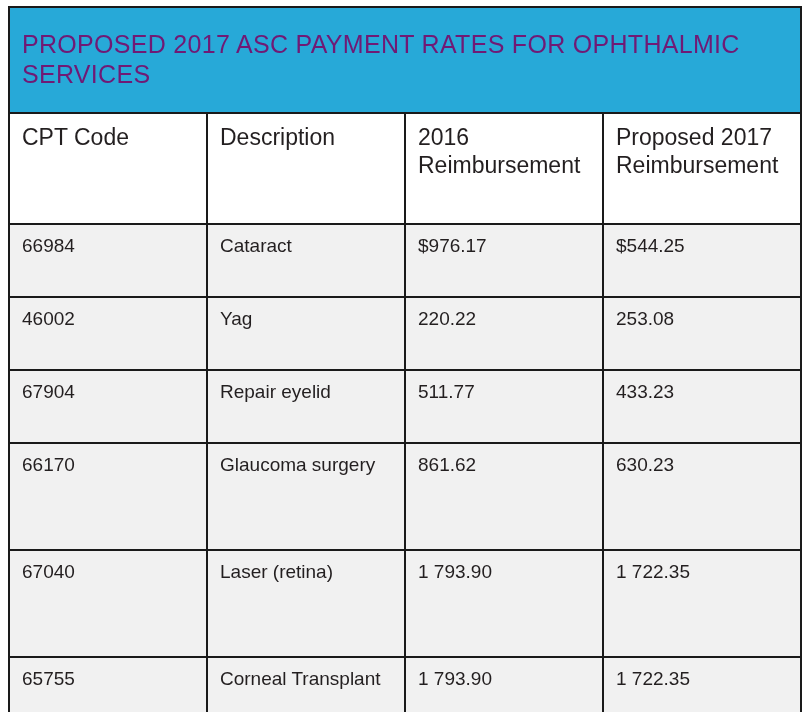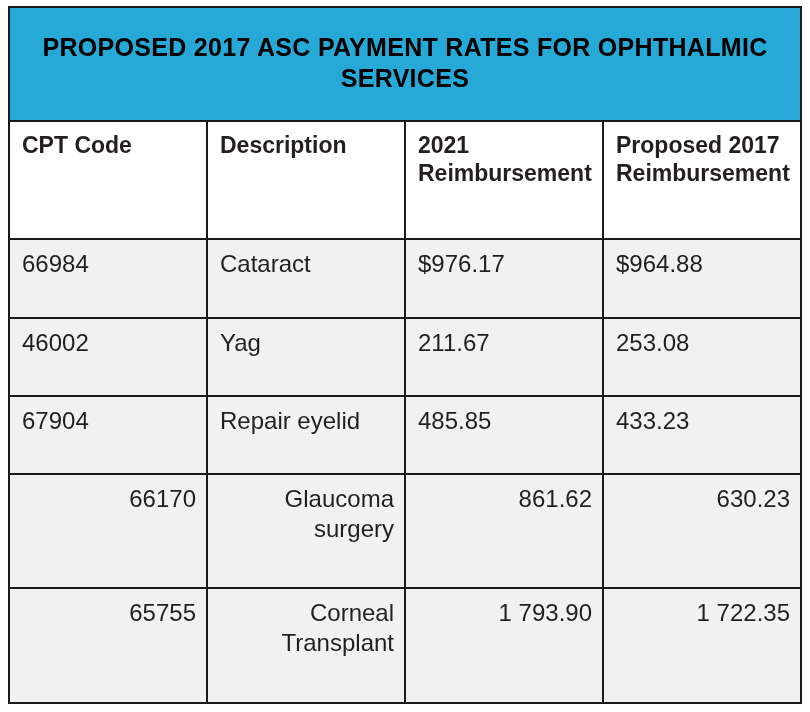--- a/index.html
+++ b/index.html
@@ -21,56 +21,54 @@
   }
   table.rates {
     border-collapse: collapse;
     width: 794px;
     height: 698px;
     table-layout: fixed;
     border: 2px solid #1a1a1a;
   }
   .title-cell {
     background: #27a9d8;
-    color: #000000;
-    text-align: center;
-    font-weight: bold;
+    color: #701a75;
+    font-weight: normal;
     font-size: 25px;
     line-height: 1.22;
     letter-spacing: 0.3px;
     padding: 10px 12px 12px 12px;
     border: 2px solid #1a1a1a;
     text-transform: uppercase;
     height: 82px;
     vertical-align: middle;
   }
   th.col-head {
     background: #ffffff;
     border: 2px solid #1a1a1a;
-    font-weight: bold;
+    font-weight: normal;
     font-size: 23px;
     line-height: 1.22;
     text-align: left;
     vertical-align: top;
     padding: 9px 10px 10px 12px;
     height: 90px;
   }
   td.cell {
     border: 2px solid #1a1a1a;
     background: #f1f1f1;
-    font-size: 24px;
+    font-size: 19px;
     font-weight: normal;
     text-align: left;
     vertical-align: top;
     padding: 9px 10px 10px 12px;
     line-height: 1.25;
   }
   tr.r-tall td.cell {
     height: 86px;
-    text-align: right;
   }
   tr.r-short td.cell {
     height: 52px;
   }
   .w-cpt { width: 132px; }
   .w-desc { width: 174px; }
   .w-2016 { width: 252px; }
   .w-2017 { width: 236px; }
 </style>
 </head>
@@ -78,52 +76,58 @@
 
 <div class="table-wrap">
   <table class="rates">
     <tbody>
       <tr>
         <td class="title-cell" colspan="4">PROPOSED 2017 ASC PAYMENT RATES FOR OPHTHALMIC SERVICES</td>
       </tr>
       <tr>
         <th class="col-head w-cpt">CPT Code</th>
         <th class="col-head w-desc">Description</th>
-        <th class="col-head w-2016">2021 Reimbursement</th>
+        <th class="col-head w-2016">2016 Reimbursement</th>
         <th class="col-head w-2017">Proposed 2017 Reimbursement</th>
       </tr>
 
       <tr class="r-short">
         <td class="cell">66984</td>
         <td class="cell">Cataract</td>
         <td class="cell">$976.17</td>
-        <td class="cell">$964.88</td>
+        <td class="cell">$544.25</td>
       </tr>
 
       <tr class="r-short">
         <td class="cell">46002</td>
         <td class="cell">Yag</td>
-        <td class="cell">211.67</td>
+        <td class="cell">220.22</td>
         <td class="cell">253.08</td>
       </tr>
 
       <tr class="r-short">
         <td class="cell">67904</td>
         <td class="cell">Repair eyelid</td>
-        <td class="cell">485.85</td>
+        <td class="cell">511.77</td>
         <td class="cell">433.23</td>
       </tr>
 
       <tr class="r-tall">
         <td class="cell">66170</td>
         <td class="cell">Glaucoma surgery</td>
         <td class="cell">861.62</td>
         <td class="cell">630.23</td>
       </tr>
 
+      <tr class="r-tall">
+        <td class="cell">67040</td>
+        <td class="cell">Laser (retina)</td>
+        <td class="cell">1 793.90</td>
+        <td class="cell">1 722.35</td>
+      </tr>
 
       <tr class="r-tall">
         <td class="cell">65755</td>
         <td class="cell">Corneal Transplant</td>
         <td class="cell">1 793.90</td>
         <td class="cell">1 722.35</td>
       </tr>
 
     </tbody>
   </table>

